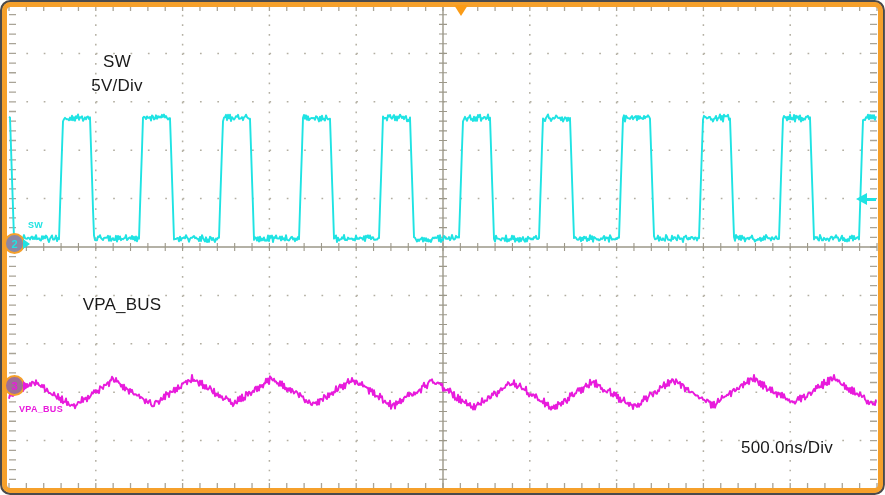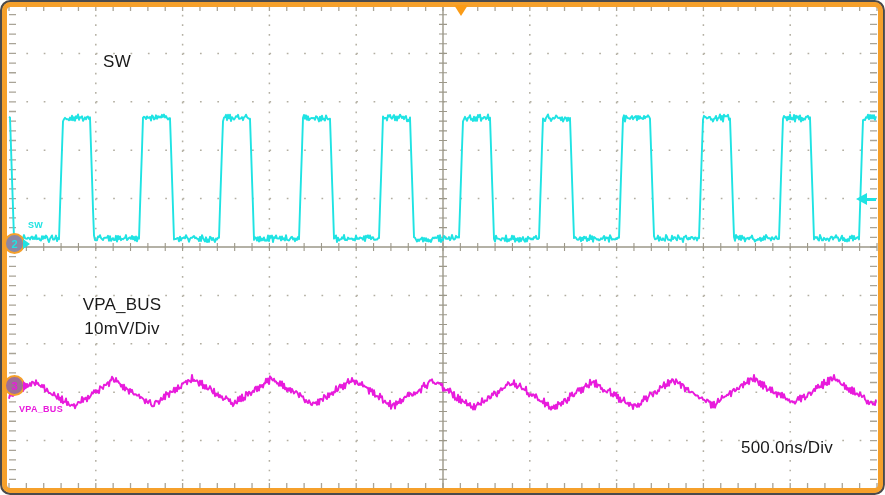--- a/index.html
+++ b/index.html
@@ -70,22 +70,22 @@
 
   <div class="badge badge2">
     <span>2</span>
   </div>
   <div class="badge badge3">
     <span>3</span>
   </div>
 
   <div class="biglabel" id="lbl-ch2">
     <div>SW</div>
+    <div>5V/Div</div>
   </div>
   <div class="biglabel" id="lbl-ch3">
     <div>VPA_BUS</div>
-    <div>10mV/Div</div>
   </div>
   <div class="biglabel" id="lbl-tb">500.0ns/Div</div>
 
   <div class="trace-tag" id="tag-sw">SW</div>
   <div class="trace-tag" id="tag-vpa">VPA_BUS</div>
 </div>
 
 </body></html>

